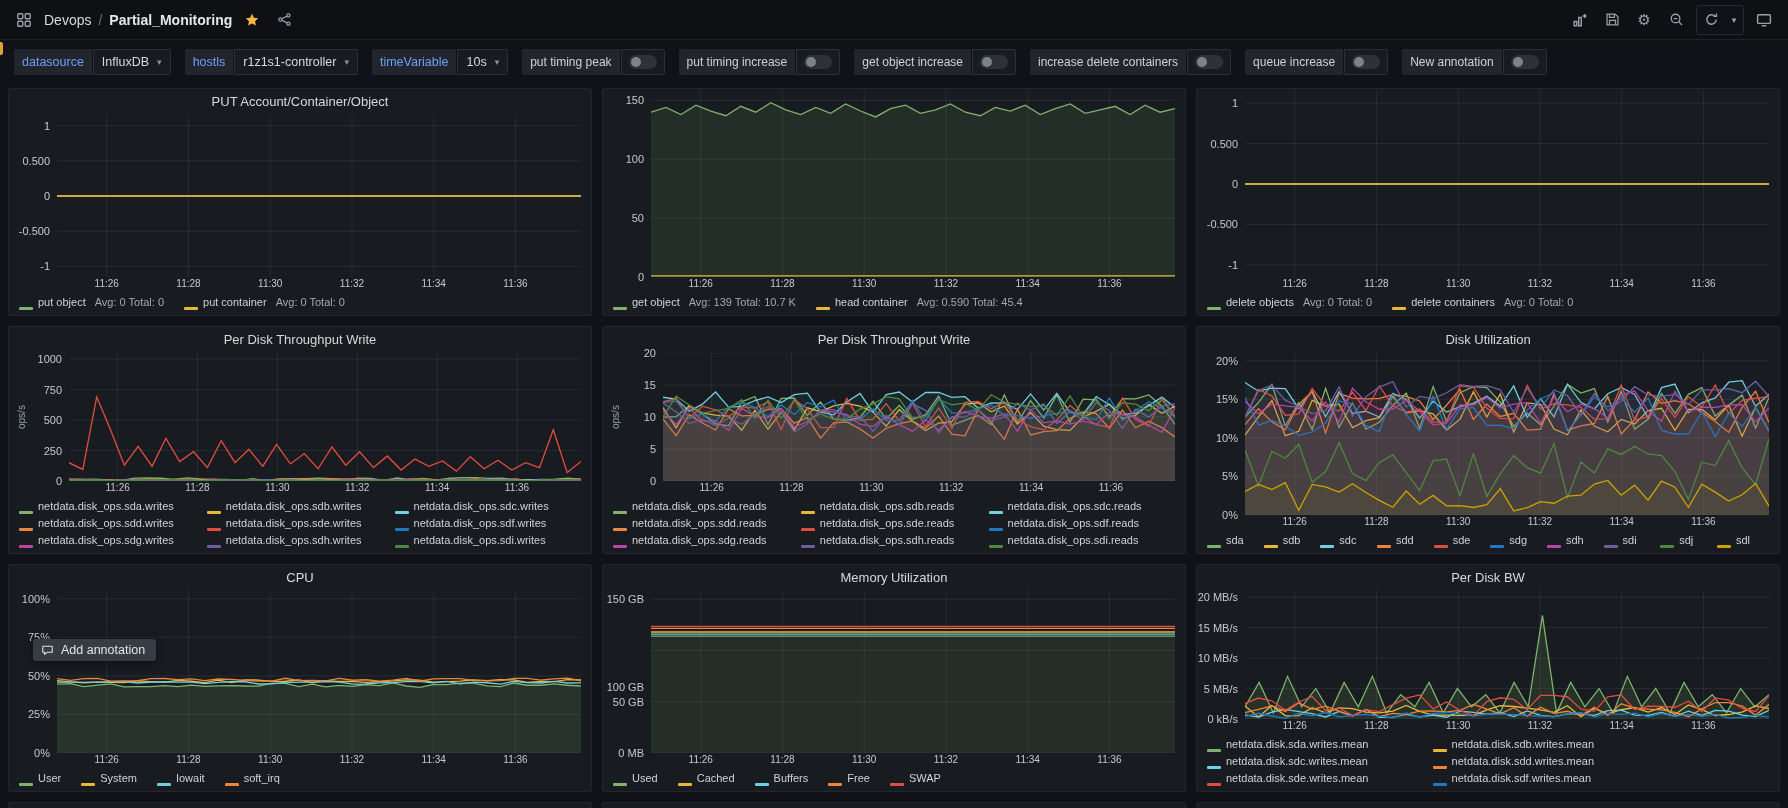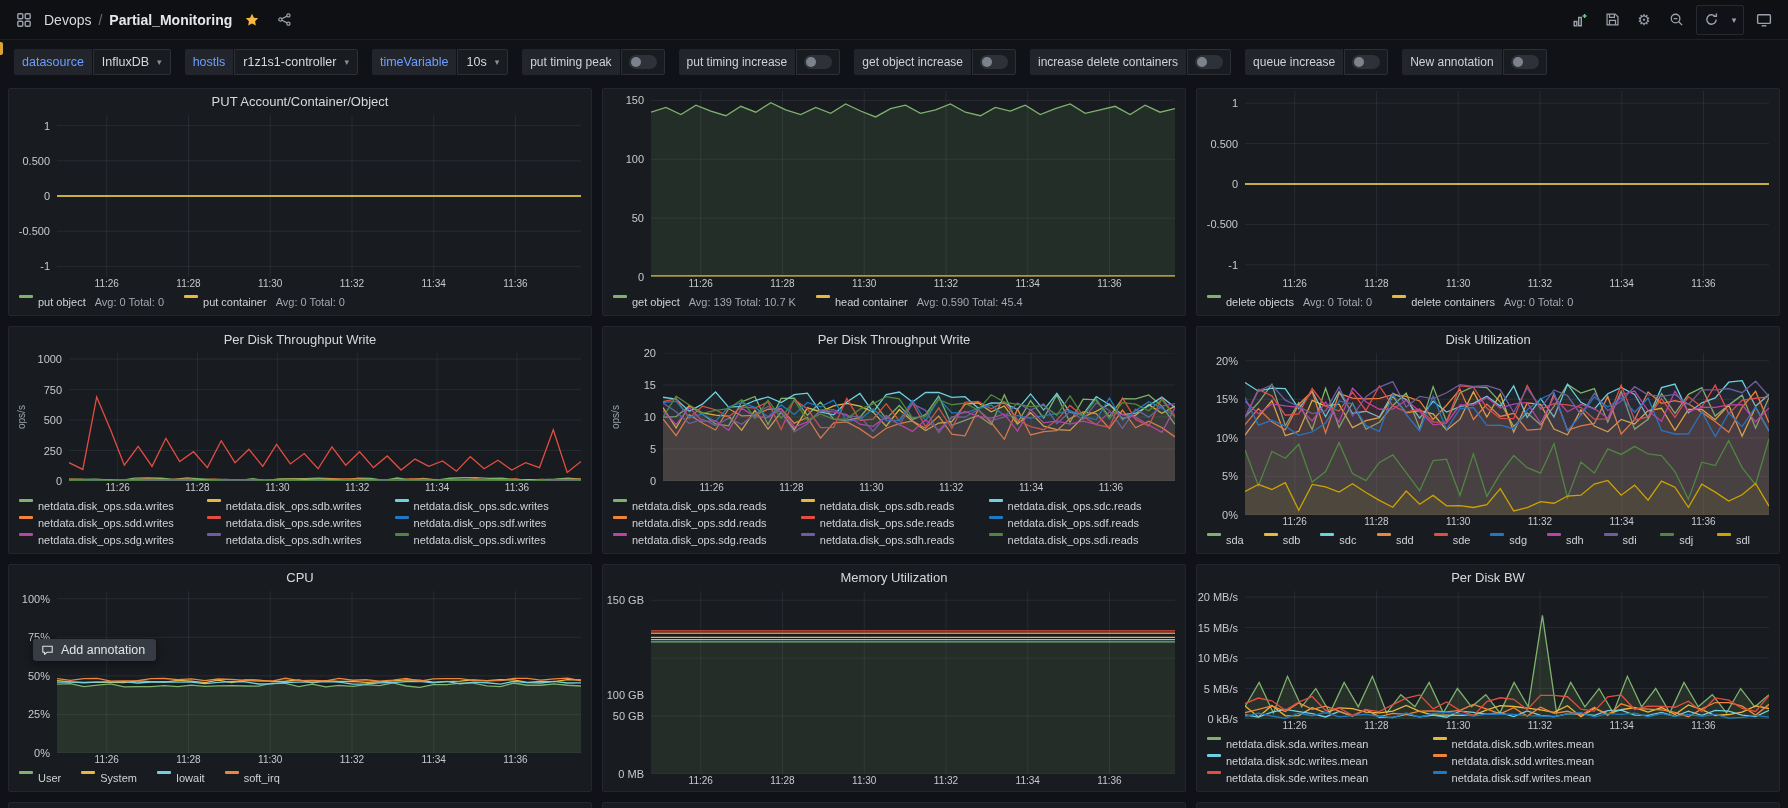--- a/index.html
+++ b/index.html
@@ -56,21 +56,21 @@
            display:flex;align-items:center;justify-content:center;flex:0 0 12px}
   .y-axis{flex:0 0 42px;position:relative;font-size:11px;color:#c7c9cd}
   .y-axis span{position:absolute;right:7px;transform:translateY(-50%);white-space:nowrap}
   .plot{flex:1;position:relative;min-width:0}
   .plot svg{position:absolute;inset:0;width:100%;height:100%;display:block}
   .grid-line{stroke:rgba(204,204,220,0.09);stroke-width:1}
   .x-axis{flex:0 0 17px;position:relative;font-size:10px;color:#c7c9cd}
   .x-axis span{position:absolute;transform:translateX(-50%);top:1px}
   .legend{flex:0 0 auto;display:flex;flex-wrap:wrap;align-items:center;padding:1px 8px 5px 10px;
           font-size:11px;color:#d0d2d6;column-gap:20px;row-gap:2px;line-height:15px}
-  .legend-item{display:flex;align-items:flex-start;gap:5px;cursor:pointer;white-space:nowrap}
+  .legend-item{display:flex;align-items:flex-end;gap:5px;cursor:pointer;white-space:nowrap}
   .legend.cols-3{column-gap:12px}
   .legend.cols-3 .legend-item{width:calc(33.3% - 12px)}
   .legend.cols-9{column-gap:4px}
   .legend.cols-9 .legend-item{width:calc(11.11% - 10px);min-width:44px}
   .legend.cols-2{column-gap:20px}
   .legend.cols-2 .legend-item{width:calc(40% - 20px)}
   .l-marker{width:14px;height:3px;border-radius:1px;flex:0 0 14px}
   .l-stats{color:#a3a8b1;margin-left:4px}
   .annotation-tooltip{position:absolute;left:24px;top:74px;display:flex;align-items:center;gap:7px;
           background:#363b44;color:#e2e3e6;font-size:12.5px;padding:4px 11px 4px 8px;border-radius:3px;
@@ -736,20 +736,42 @@
           </div>
         </div>
         <div class="x-axis" style="margin-left: 48px; margin-right: 10px;">
           <span style="left: 9.5%;">11:26</span>
           <span style="left: 25.1%;">11:28</span>
           <span style="left: 40.7%;">11:30</span>
           <span style="left: 56.3%;">11:32</span>
           <span style="left: 71.9%;">11:34</span>
           <span style="left: 87.5%;">11:36</span>
         </div>
+        <div class="legend">
+          <div class="legend-item">
+            <span class="l-marker" style="background: rgb(126, 178, 109);"></span>
+            <span class="l-name">Used</span>
+          </div>
+          <div class="legend-item">
+            <span class="l-marker" style="background: rgb(234, 184, 57);"></span>
+            <span class="l-name">Cached</span>
+          </div>
+          <div class="legend-item">
+            <span class="l-marker" style="background: rgb(110, 208, 224);"></span>
+            <span class="l-name">Buffers</span>
+          </div>
+          <div class="legend-item">
+            <span class="l-marker" style="background: rgb(239, 132, 60);"></span>
+            <span class="l-name">Free</span>
+          </div>
+          <div class="legend-item">
+            <span class="l-marker" style="background: rgb(226, 77, 66);"></span>
+            <span class="l-name">SWAP</span>
+          </div>
+        </div>
       </section>
       <section class="panel">
         <div class="panel-header">
           <h2 class="panel-title">Per Disk BW</h2>
         </div>
         <div class="panel-body">
           <div class="y-axis">
             <span style="top: 100%;">0 kB/s</span>
             <span style="top: 76.1905%;">5 MB/s</span>
             <span style="top: 52.381%; padding-left: 41px;">10 MB/s</span>

